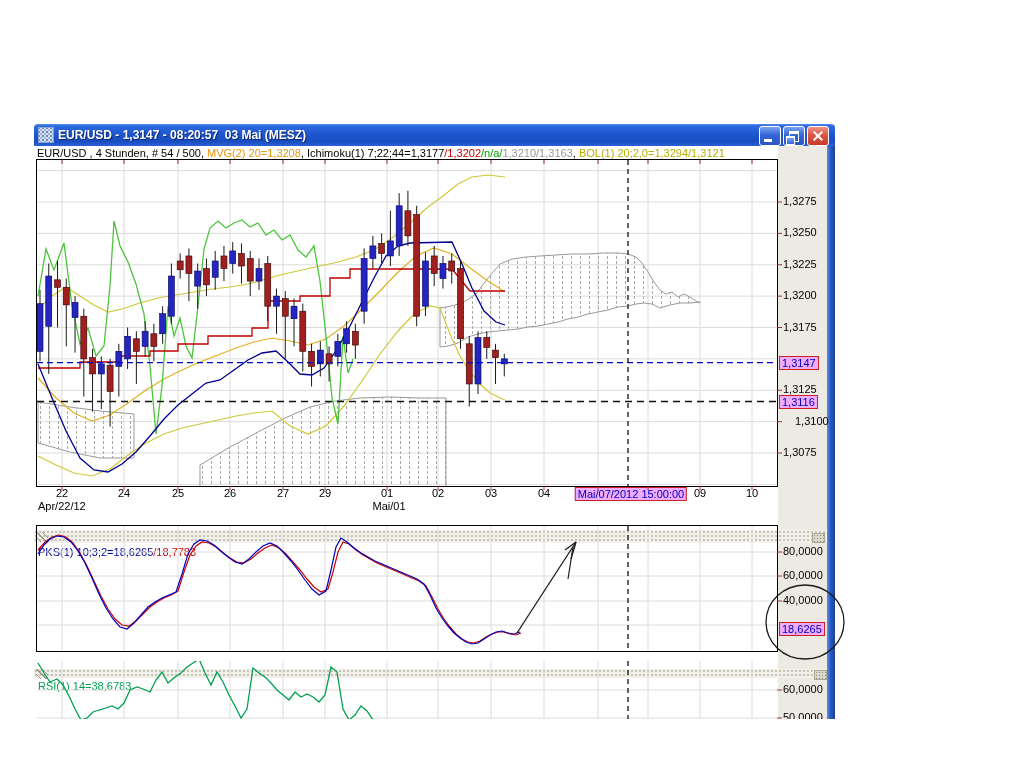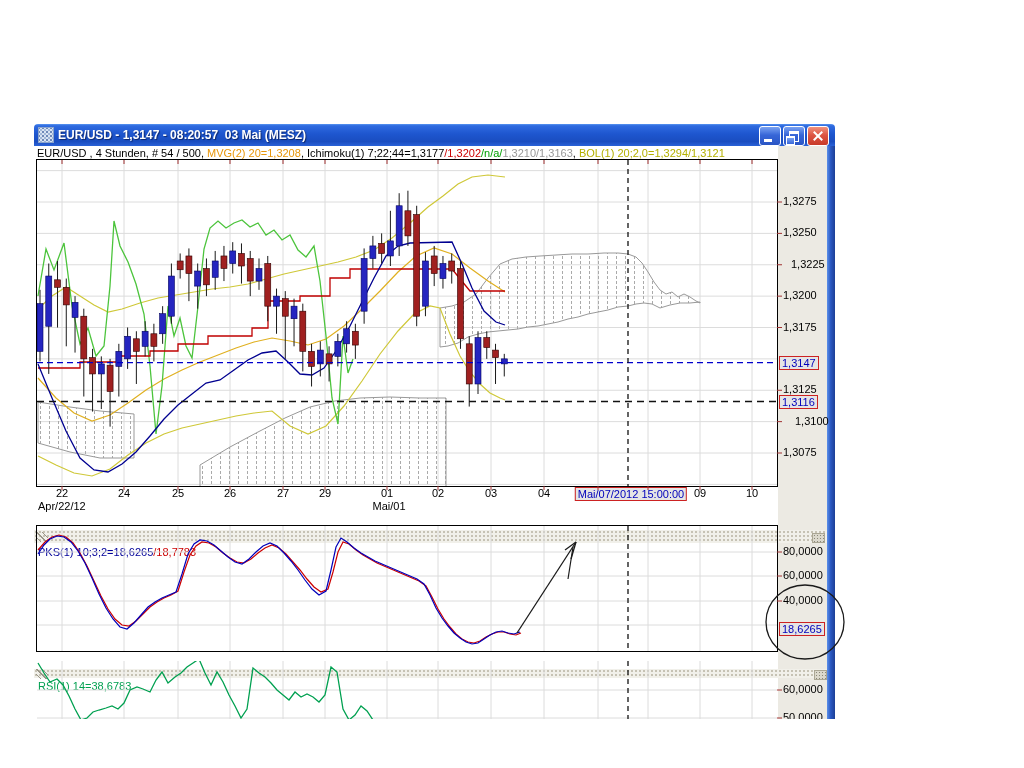--- a/index.html
+++ b/index.html
@@ -28,21 +28,21 @@
   #client{position:absolute;left:0;top:22px;width:793px;height:573px;background:#fff;}
   #legend{position:absolute;left:3px;top:1px;font-size:11px;white-space:pre;}
   #labelcol{position:absolute;left:744px;top:0px;width:49px;height:573px;background:#eceae3;}
   .split{position:absolute;left:0;width:793px;background-color:#f1f0ea;
     background-image:radial-gradient(#c6c2b4 25%,transparent 30%);background-size:4px 4px;}
   .grip{position:absolute;width:11px;height:8px;
     background-image:radial-gradient(#8a8878 30%,transparent 32%);background-size:3px 3px;background-color:#dbd8cc;border:1px solid #aaa694;}
   .diag{position:absolute;width:12px;height:10px;
     background:repeating-linear-gradient(45deg,transparent 0 3px,#9a9688 3px 4px);}
   .axlab{position:absolute;font-size:11px;color:#000;white-space:nowrap;}
-  .boxlab{position:absolute;font-size:11px;color:#0000bb;background:#e5e5e5;border:1px solid #cc2222;
+  .boxlab{position:absolute;font-size:11px;color:#0000bb;background:#f0abfc;border:1px solid #cc2222;
     padding:0 2px;white-space:nowrap;line-height:12px;text-align:right;}
   .xlab{position:absolute;font-size:11px;color:#000;transform:translateX(-50%);white-space:nowrap;}
   .leg-abs{position:absolute;font-size:11px;white-space:pre;z-index:5;}
   svg{position:absolute;left:0;top:0;pointer-events:none;z-index:8;}
 </style>
 </head>
 <body>
 
 <div id="stage">
   <div id="win">
@@ -59,21 +59,21 @@
         <div class="tbtn close glyph-x"></div>
       </div>
     </div>
     <div id="borderR"></div>
     <div id="client">
       <div id="labelcol"></div>
       <div id="legend"><span style="color: rgb(0, 0, 0);">EUR/USD , 4 Stunden, # 54 / 500</span><span style="color: rgb(0, 0, 0);">, </span><span style="color: rgb(232, 150, 10);">MVG(2) 20=1,3208</span><span style="color: rgb(0, 0, 0);">, </span><span style="color: rgb(0, 0, 0);">Ichimoku(1) 7;22;44=1,3177</span><span style="color: rgb(204, 0, 0);">/1,3202</span><span style="color: rgb(0, 160, 0);">/n/a/</span><span style="color: rgb(153, 153, 153);">1,3210/1,3163</span><span style="color: rgb(0, 0, 0);">, </span><span style="color: rgb(180, 176, 0);">BOL(1) 20;2,0=1,3294/1,3121</span></div>
       <div id="labels-host">
           <span class="axlab" style="left: 749px; top: 49px;">1,3275</span>
           <span class="axlab" style="left: 749px; top: 80.375px;">1,3250</span>
-          <span class="axlab" style="left: 749px; top: 111.75px; margin-left: 8px;">1,3225</span>
+          <span class="axlab" style="left: 749px; top: 111.75px;">1,3225</span>
           <span class="axlab" style="left: 749px; top: 143.125px;">1,3200</span>
           <span class="axlab" style="left: 749px; top: 174.5px;">1,3175</span>
           <span class="axlab" style="left: 749px; top: 237.25px;">1,3125</span>
           <span class="axlab" style="left: 749px; top: 268.625px; margin-left: 12px;">1,3100</span>
           <span class="axlab" style="left: 749px; top: 300px;">1,3075</span>
           <span class="boxlab" style="left: 745px; top: 209.64px;">1,3147</span>
           <span class="boxlab" style="left: 745px; top: 248.545px;">1,3116</span>
           <span class="xlab" style="left: 28px; top: 341px;">22</span>
           <span class="xlab" style="left: 90px; top: 341px;">24</span>
           <span class="xlab" style="left: 144px; top: 341px;">25</span>

